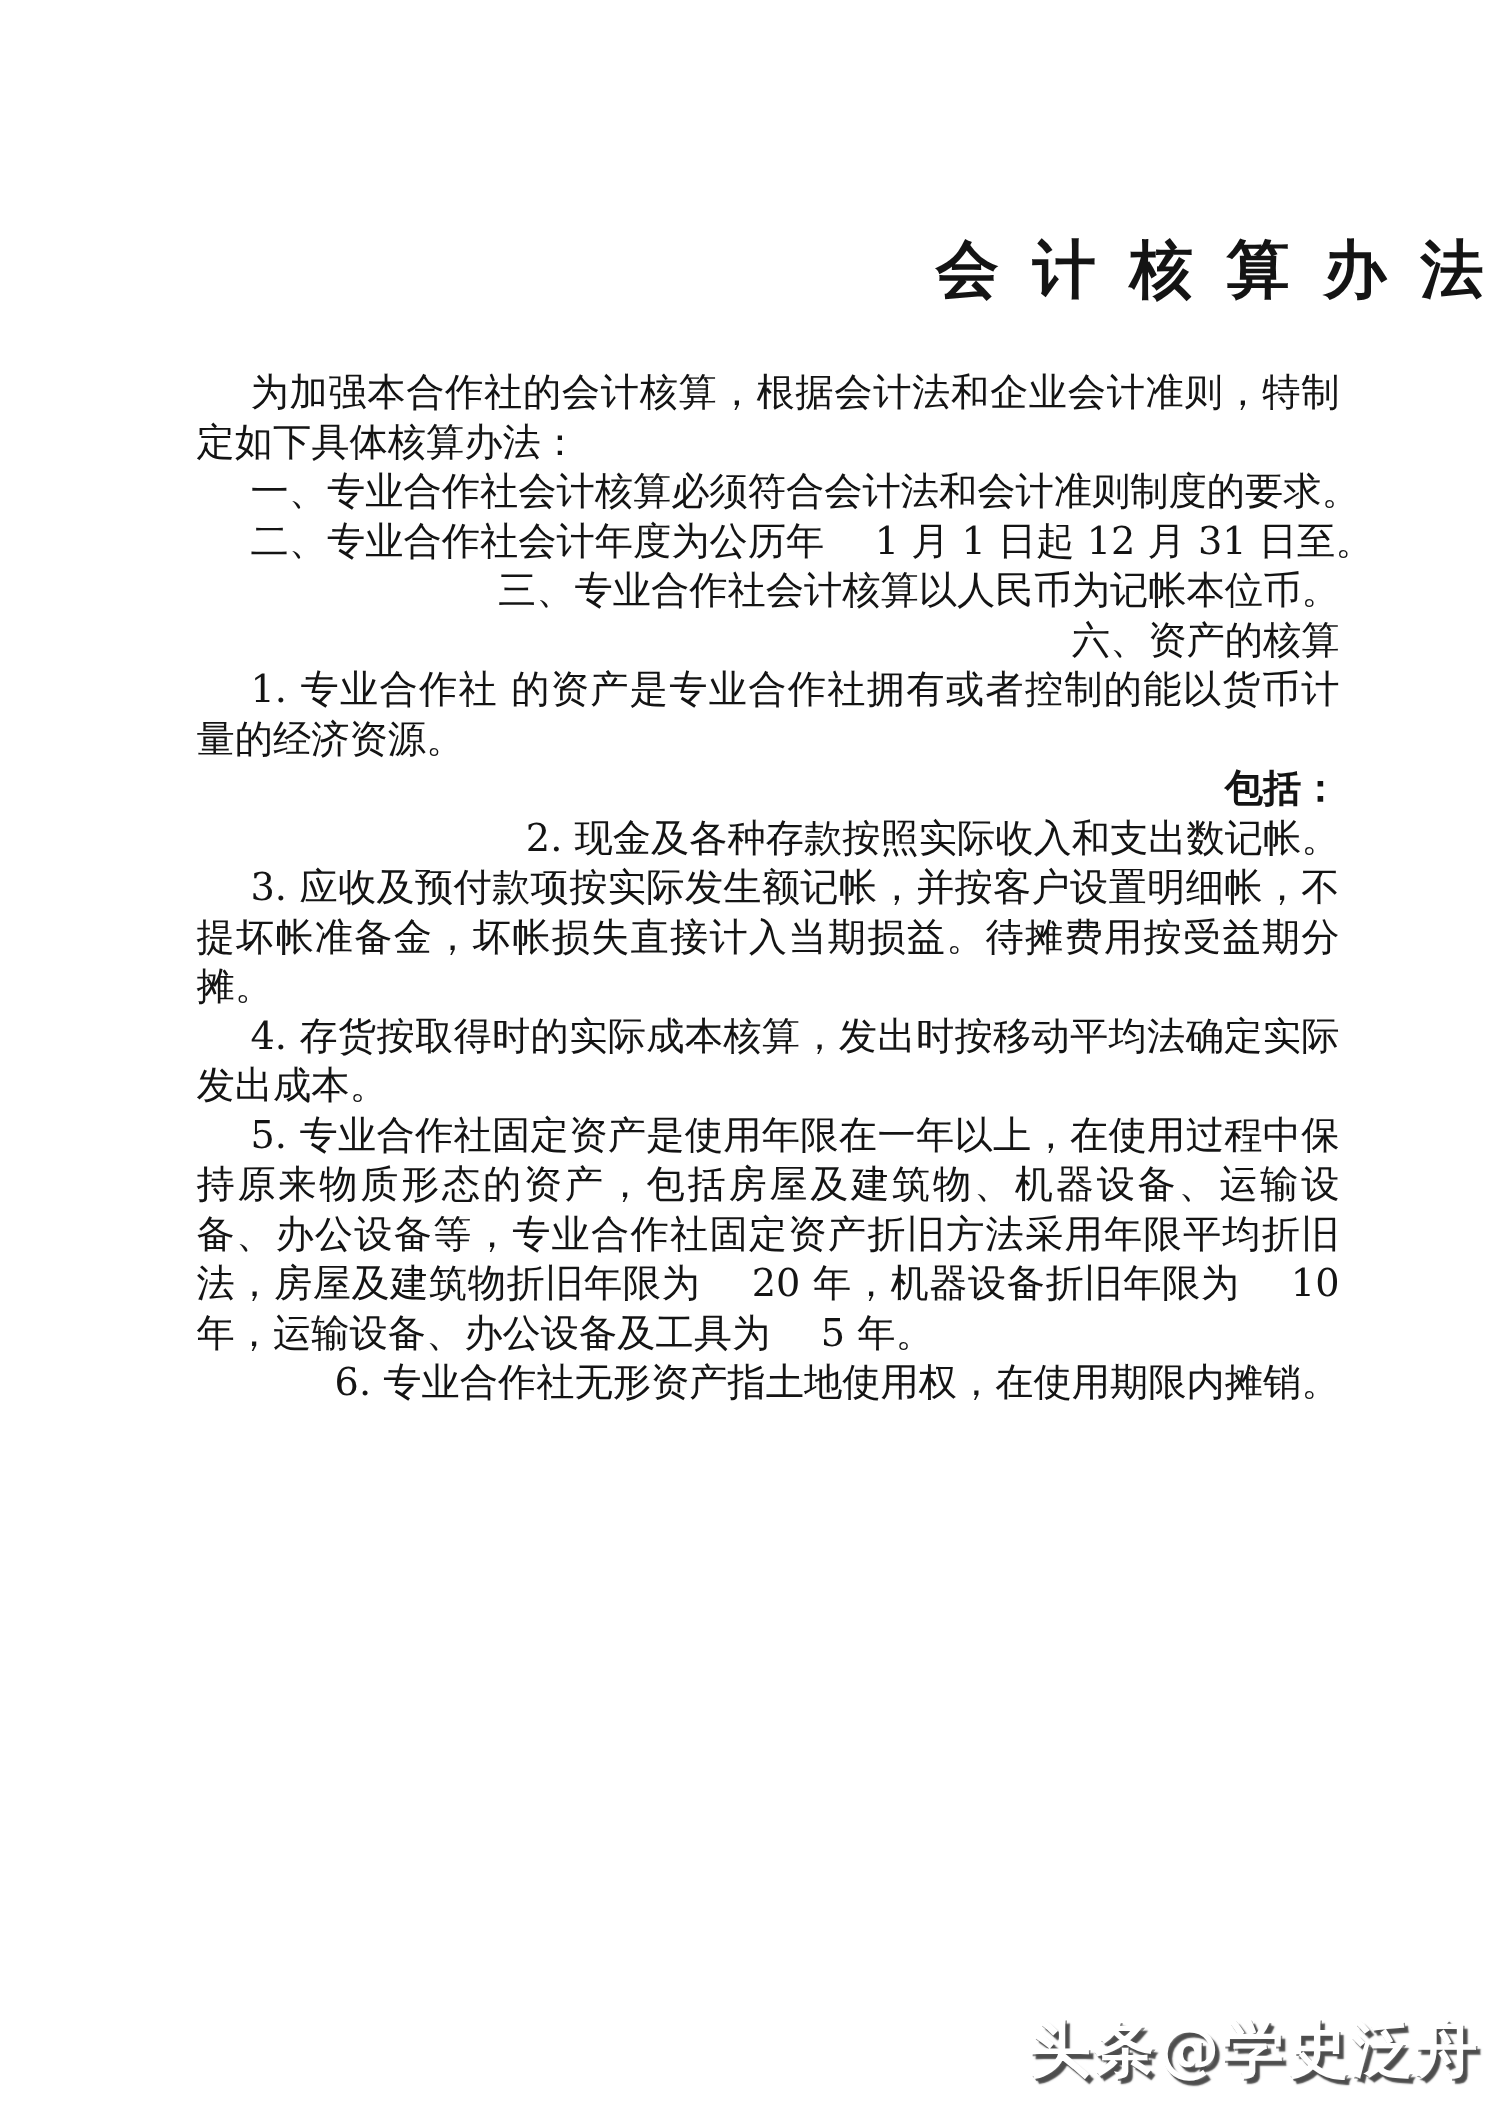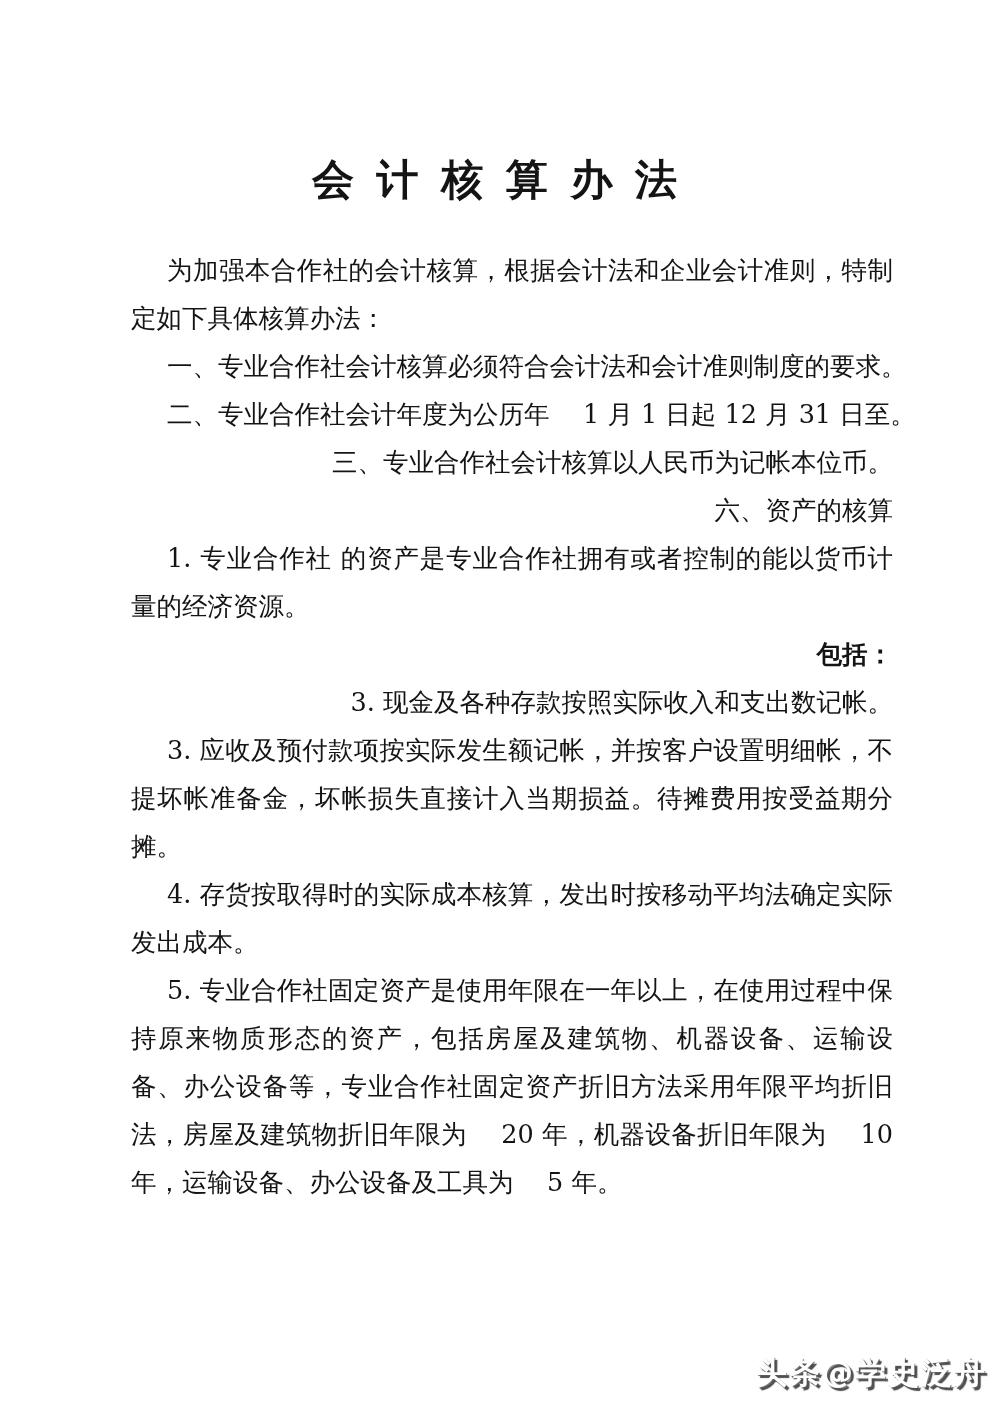--- a/index.html
+++ b/index.html
@@ -16,51 +16,51 @@
     color: #141414;
   }
   .page {
     width: 100%;
     height: 100%;
     position: relative;
   }
   .doc-title {
     margin: 0;
     padding-top: 156px;
-    text-align: center;
+    text-align: right;
     font-size: 42px;
     font-weight: 600;
     letter-spacing: 4px;
     line-height: 48px;
     white-space: nowrap;
   }
   .content {
     width: 762px;
     margin-left: 131px;
     margin-top: 42px;
     font-size: 25.5px;
-    line-height: 48px;
+    line-height: 33px;
     text-align: justify;
     letter-spacing: 0px;
   }
   p.para {
     margin: 0;
     padding: 0;
   }
   .indent { text-indent: 36px; }
   .after-gap { margin-bottom: 33px; }
   .bold { font-weight: bold; }
   .one-line { white-space: nowrap; text-align: right; }
   .watermark {
     position: absolute;
     right: 6px;
     bottom: 10px;
     font-family: "DejaVu Sans", "Liberation Sans", sans-serif;
     font-weight: bold;
-    font-size: 31px;
+    font-size: 41px;
     letter-spacing: 2px;
     color: #ffffff;
     text-shadow: 3px 3px 1px #4d4d4d, 1px 1px 0px #8a8a8a;
     white-space: nowrap;
     text-align: center;
   }
 </style>
 </head>
 <body>
 
@@ -80,26 +80,27 @@
 
 
 
     <p class="para indent one-line">六、资产的核算</p>
 
     <p class="para indent">1. 专业合作社 的资产是专业合作社拥有或者控制的能以货币计量的经济资源。</p>
 
     <p class="para bold one-line">包括：</p>
 
 
-    <p class="para indent one-line">3. 现金及各种存款按照实际收入和支出数记帐。</p>
+    <p class="para indent one-line">2. 现金及各种存款按照实际收入和支出数记帐。</p>
 
     <p class="para indent">3. 应收及预付款项按实际发生额记帐，并按客户设置明细帐，不提坏帐准备金，坏帐损失直接计入当期损益。待摊费用按受益期分摊。</p>
 
     <p class="para indent">4. 存货按取得时的实际成本核算，发出时按移动平均法确定实际发出成本。</p>
 
     <p class="para indent">5. 专业合作社固定资产是使用年限在一年以上，在使用过程中保持原来物质形态的资产，包括房屋及建筑物、机器设备、运输设备、办公设备等，专业合作社固定资产折旧方法采用年限平均折旧法，房屋及建筑物折旧年限为　 20 年，机器设备折旧年限为　 10 年，运输设备、办公设备及工具为　 5 年。</p>
 
+    <p class="para indent one-line">6. 专业合作社无形资产指土地使用权，在使用期限内摊销。</p>
 
   </div>
 
   <div class="watermark">头条@学史泛舟</div>
 
 </div>
 
 </body></html>

